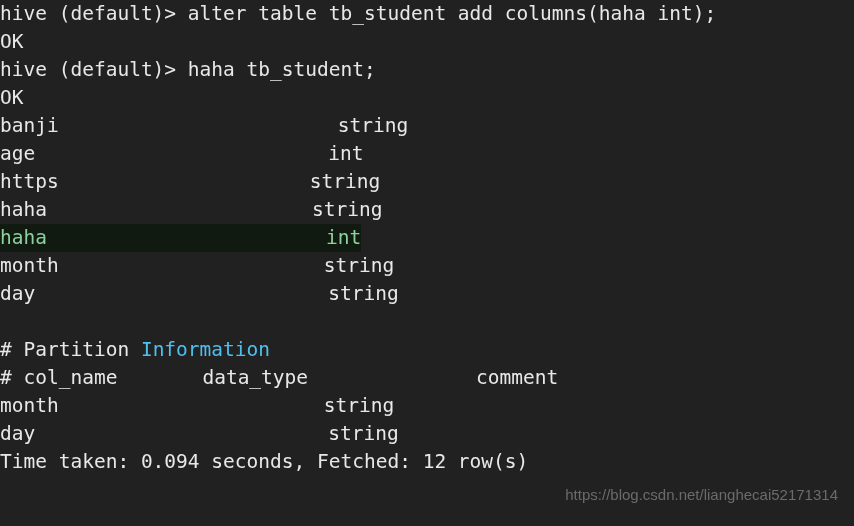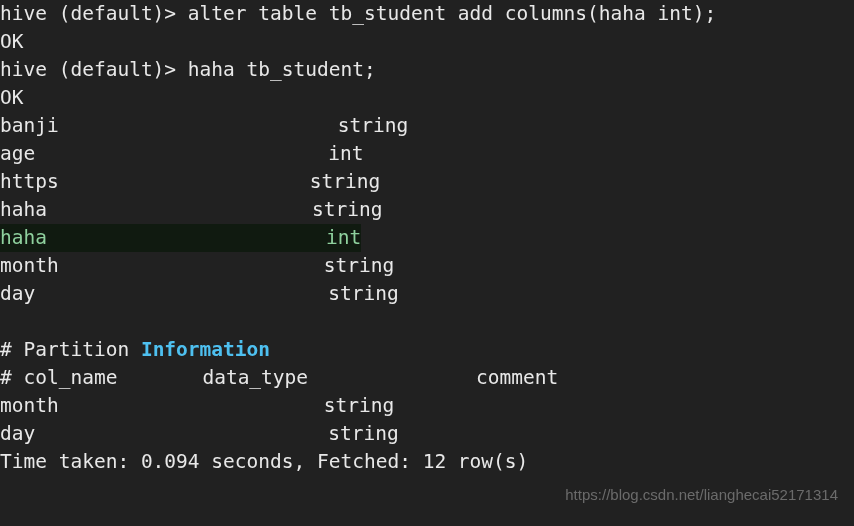--- a/index.html
+++ b/index.html
@@ -34,21 +34,21 @@
     color: #e8e8e8;
     position: relative;
   }
 
   .line .seg {
     white-space: pre;
   }
 
   
   .c-white   { color: #e8e8e8; }
-  .c-cyan    { color: #4ec0f0; font-weight: bold; }
+  .c-cyan    { color: #4ec0f0; }
   .c-green   { color: #8fd19e; }
 
   
   .row-highlight .hl-bg {
     background: #101a10;
   }
 
   .watermark {
     position: absolute;
     right: 16px;

